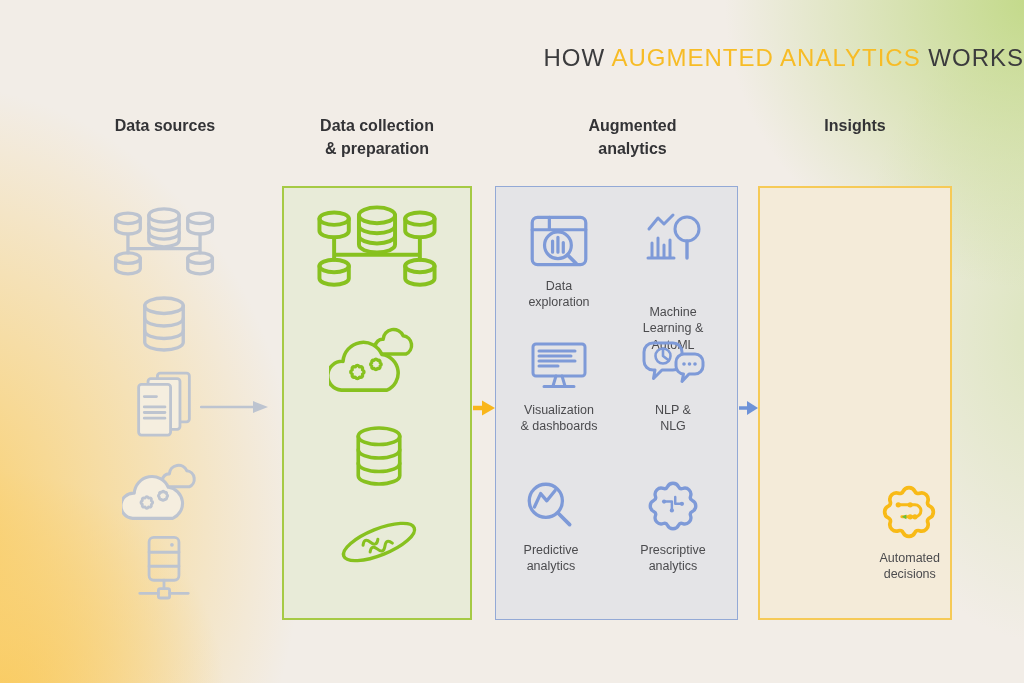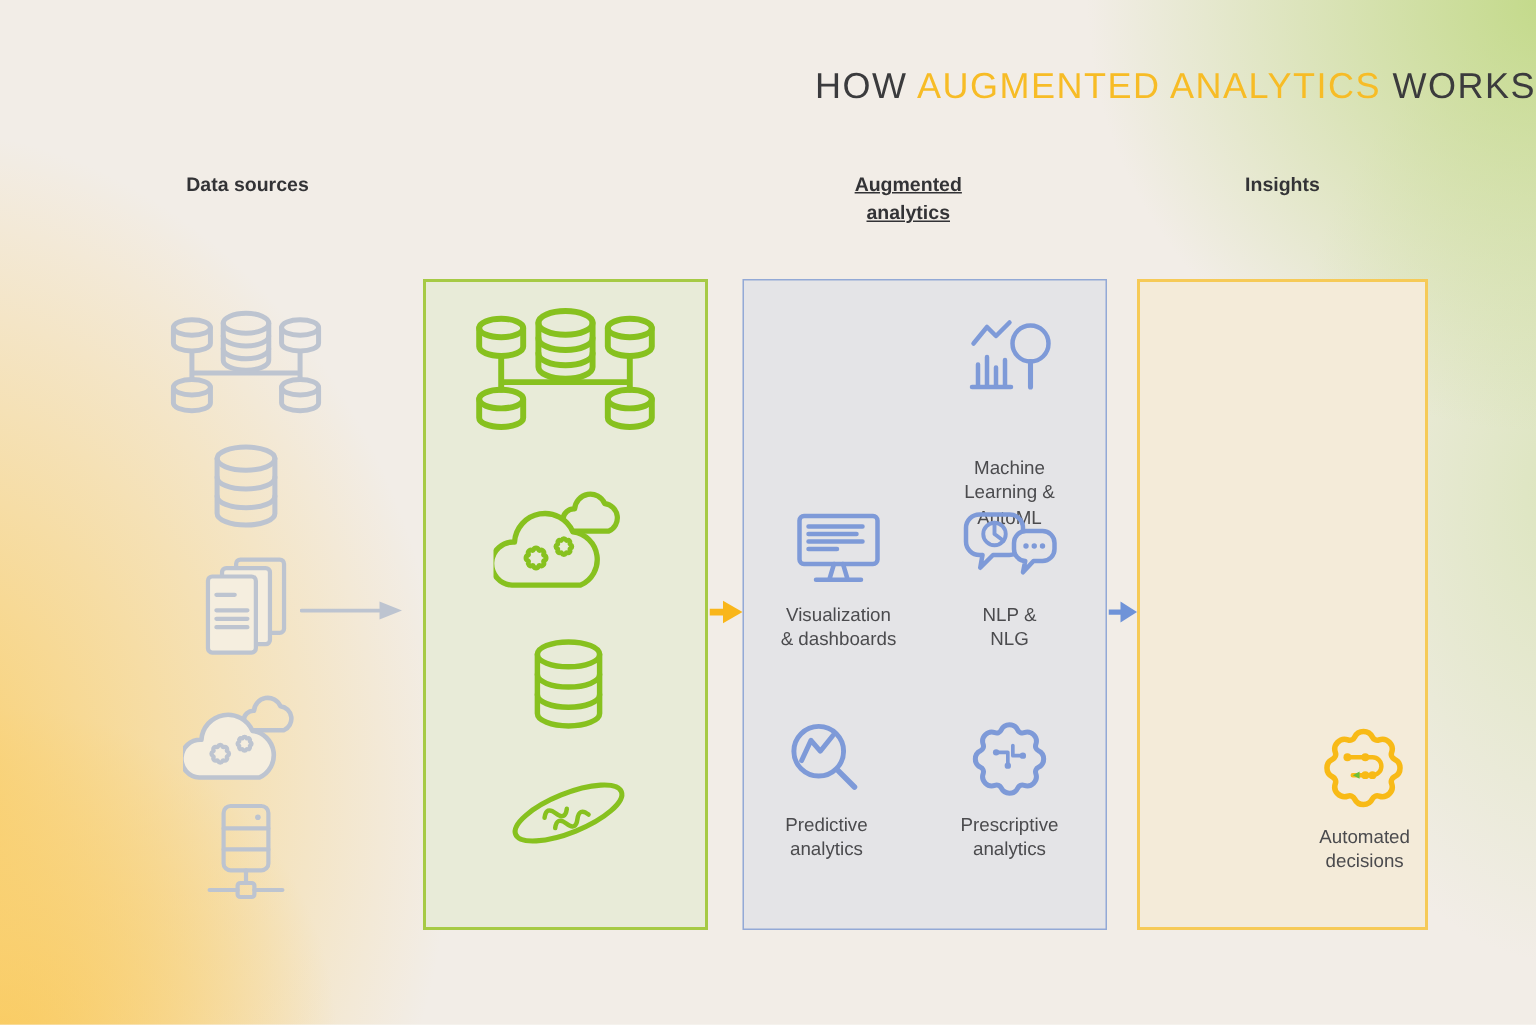--- a/index.html
+++ b/index.html
@@ -7,25 +7,25 @@
   .canvas{position:relative;width:1024px;height:683px;overflow:hidden;
     background:
       radial-gradient(430px 400px at 101% 0%, rgba(186,214,120,.85), rgba(186,214,120,0) 72%),
       radial-gradient(260px 420px at 102% 48%, rgba(193,219,140,.45), rgba(193,219,140,0) 75%),
       radial-gradient(520px 640px at -6% 78%, rgba(250,205,100,.95), rgba(250,205,100,0) 70%),
       radial-gradient(300px 300px at 0% 102%, rgba(250,198,80,.9), rgba(250,198,80,0) 75%),
       #f2ede7;}
   .title{position:absolute;left:0;top:44px;width:100%;text-align:right;
     font-size:24px;font-weight:500;letter-spacing:1px;color:#3b3b3d;white-space:pre;}
   .title .hl{color:#f7bc26;}
-  .col-header{position:absolute;text-align:center;font-size:13px;font-weight:700;
+  .col-header{position:absolute;text-align:center;font-size:16px;font-weight:700;
     color:#333336;line-height:1.45;white-space:pre-line;}
   .hdr-1{left:70px;top:114px;width:190px;}
   .hdr-2{left:282px;top:114px;width:190px;}
-  .hdr-3{left:484px;top:114px;width:243px;text-decoration:underline;}
+  .hdr-3{left:511px;top:114px;width:243px;}
   .hdr-4{left:758px;top:114px;width:194px;}
   .box{position:absolute;top:186px;height:434px;box-sizing:border-box;}
   .box-collection{left:282px;width:190px;background:#e8ebd8;border:2px solid #a6ca45;}
   .box-augmented{left:495px;width:243px;background:#e4e4e7;border:1.5px solid #93a9d6;}
   .box-outputs{left:758px;width:194px;background:#f4ebd9;border:2px solid #f6ca57;}
   .src-col{position:absolute;left:70px;top:186px;width:190px;height:434px;}
   .icon{position:absolute;}
   .icon svg{width:100%;height:100%;display:block;}
   .c-gray{color:#bdc4d0;} .c-green{color:#87c11f;} .c-blue{color:#7e9ad8;} .c-yellow{color:#f8ba17;}
   .cell{position:absolute;display:flex;flex-direction:column;align-items:center;}
@@ -35,20 +35,22 @@
   .arrow{position:absolute;}
 </style>
 </head>
 <body>
 
 <div class="canvas">
 
   <div class="title"><span>HOW </span><span class="hl">AUGMENTED ANALYTICS</span><span> WORKS</span></div>
 
   <div class="col-header hdr-1">Data sources</div>
+  <div class="col-header hdr-2">Data collection
+&amp; preparation</div>
   <div class="col-header hdr-3">Augmented
 analytics</div>
   <div class="col-header hdr-4">Insights</div>
 
   <div class="src-col c-gray">
 
     <div class="icon" style="left:38px;top:20px;width:112px;height:74px;">
       <svg viewBox="0 0 110 78" fill="none" stroke="currentColor" stroke-width="3.5" stroke-linecap="round" stroke-linejoin="round">
         <path d="M17,30 V49.5 M93,30 V49.5 M17,45 H93"></path>
         <ellipse cx="17" cy="13" rx="13" ry="5.5"></ellipse>
@@ -175,20 +177,33 @@
 
   <div class="arrow" style="left:473px;top:399px;">
     <svg width="23" height="18" viewBox="0 0 23 18">
       <path d="M0,9 H10" stroke="#f9b61a" stroke-width="4.5" fill="none"></path>
       <path d="M9,1.5 L22,9 L9,16.5 Z" fill="#f9b61a"></path>
     </svg>
   </div>
 
   <div class="box box-augmented c-blue">
 
+    <div class="cell" style="left:8px;top:24px;width:110px;">
+      <div class="ic icon" style="position:static;width:60px;height:60px;">
+        <svg viewBox="0 0 56 56" fill="none" stroke="currentColor" stroke-width="3" stroke-linecap="round" stroke-linejoin="round">
+          <rect x="3" y="6" width="50" height="44" rx="5"></rect>
+          <path d="M3,17.5 H53 M19,6 V17.5"></path>
+          <circle cx="27" cy="32" r="12.5"></circle>
+          <path d="M22,38.5 V28 M27,38.5 V24.5 M32,38.5 V29.5"></path>
+          <path d="M36,41 L44,49" stroke-width="3.4"></path>
+        </svg>
+      </div>
+      <div class="lbl">Data
+exploration</div>
+    </div>
 
     <div class="cell" style="left:122px;top:24px;width:110px;gap:28px;">
       <div class="ic icon" style="position:static;width:62px;height:58px;">
         <svg viewBox="0 0 62 56" fill="none" stroke="currentColor" stroke-width="3" stroke-linecap="round" stroke-linejoin="round">
           <path d="M7,17 L16,6 L22,12 L31,3"></path>
           <path d="M10,45 V31 M16,45 V26 M22,45 V33 M28,45 V28"></path>
           <path d="M6,46 H32"></path>
           <circle cx="45" cy="17" r="12"></circle>
           <path d="M45,29 V46" stroke-width="3.4"></path>
         </svg>

